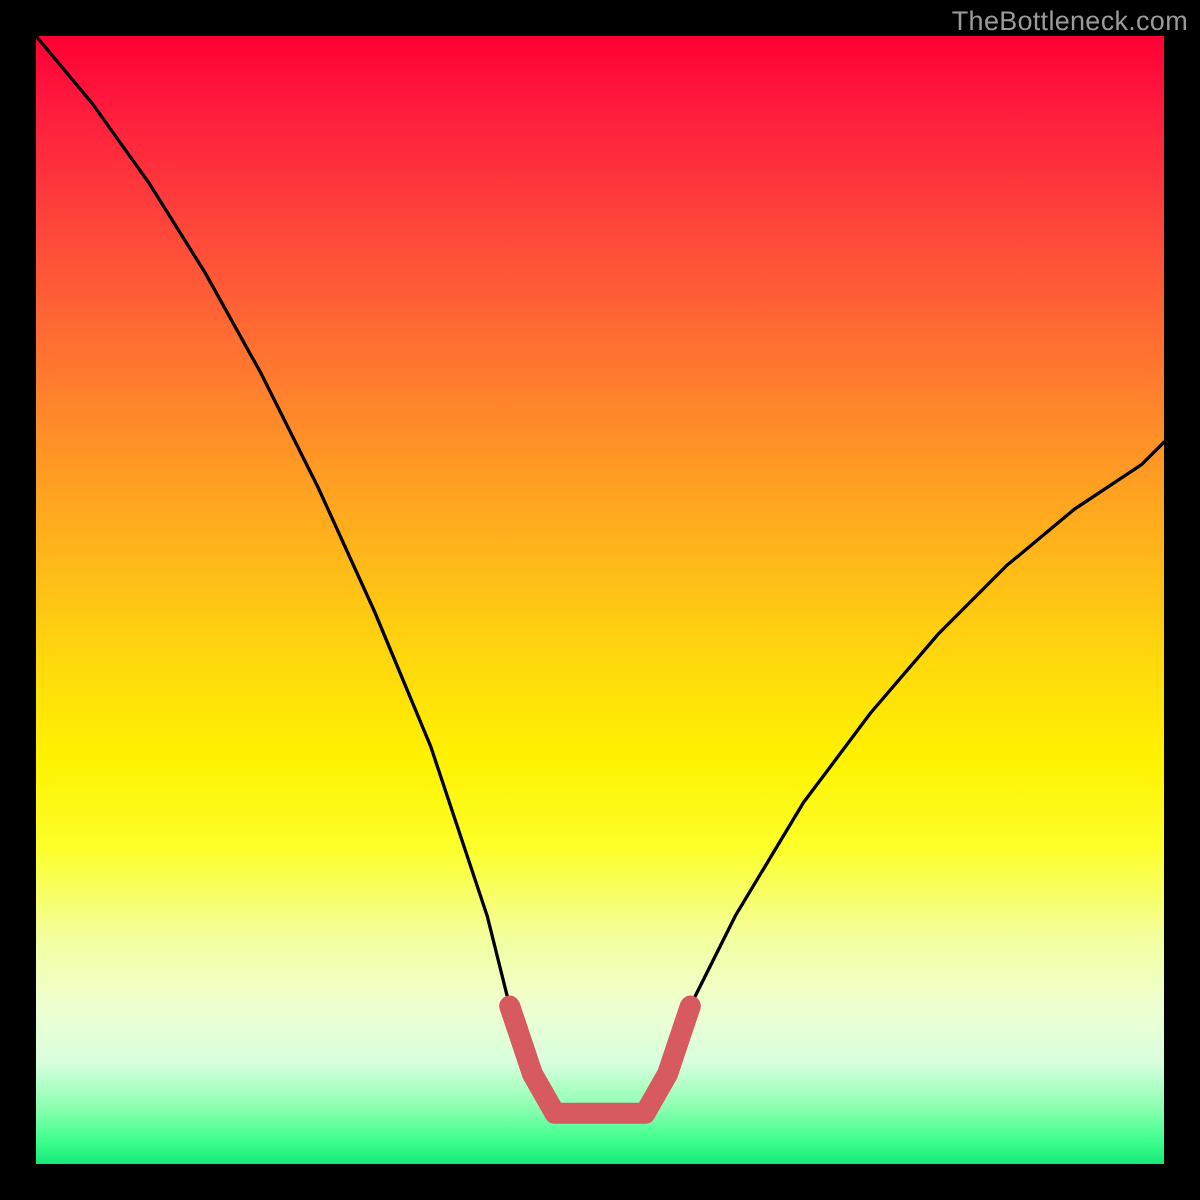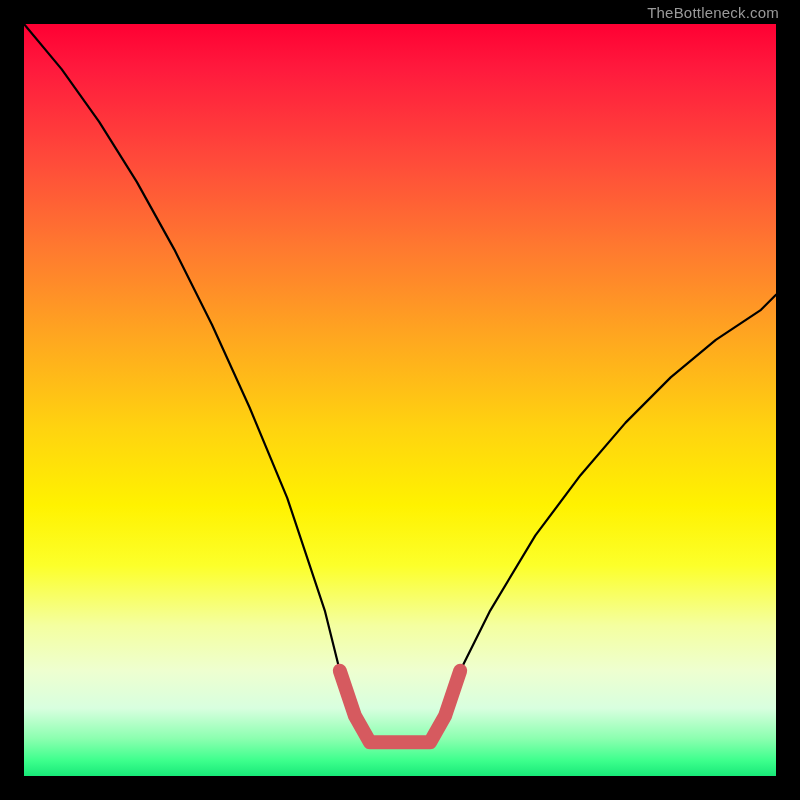--- a/index.html
+++ b/index.html
@@ -53,23 +53,23 @@
   .curve-svg {
     position: absolute;
     top: 0;
     left: 0;
     width: 100%;
     height: 100%;
   }
   .watermark {
     position: absolute;
     top: 4px;
-    right: 21px;
+    right: 8px;
     color: #9a9a9a;
-    font-size: 15px;
+    font-size: 18px;
     font-weight: 500;
     letter-spacing: 0.2px;
   }
 </style>
 </head>
 <body>
 
 <div class="frame">
   <div class="plot-area">
     <div class="gradient"></div>

